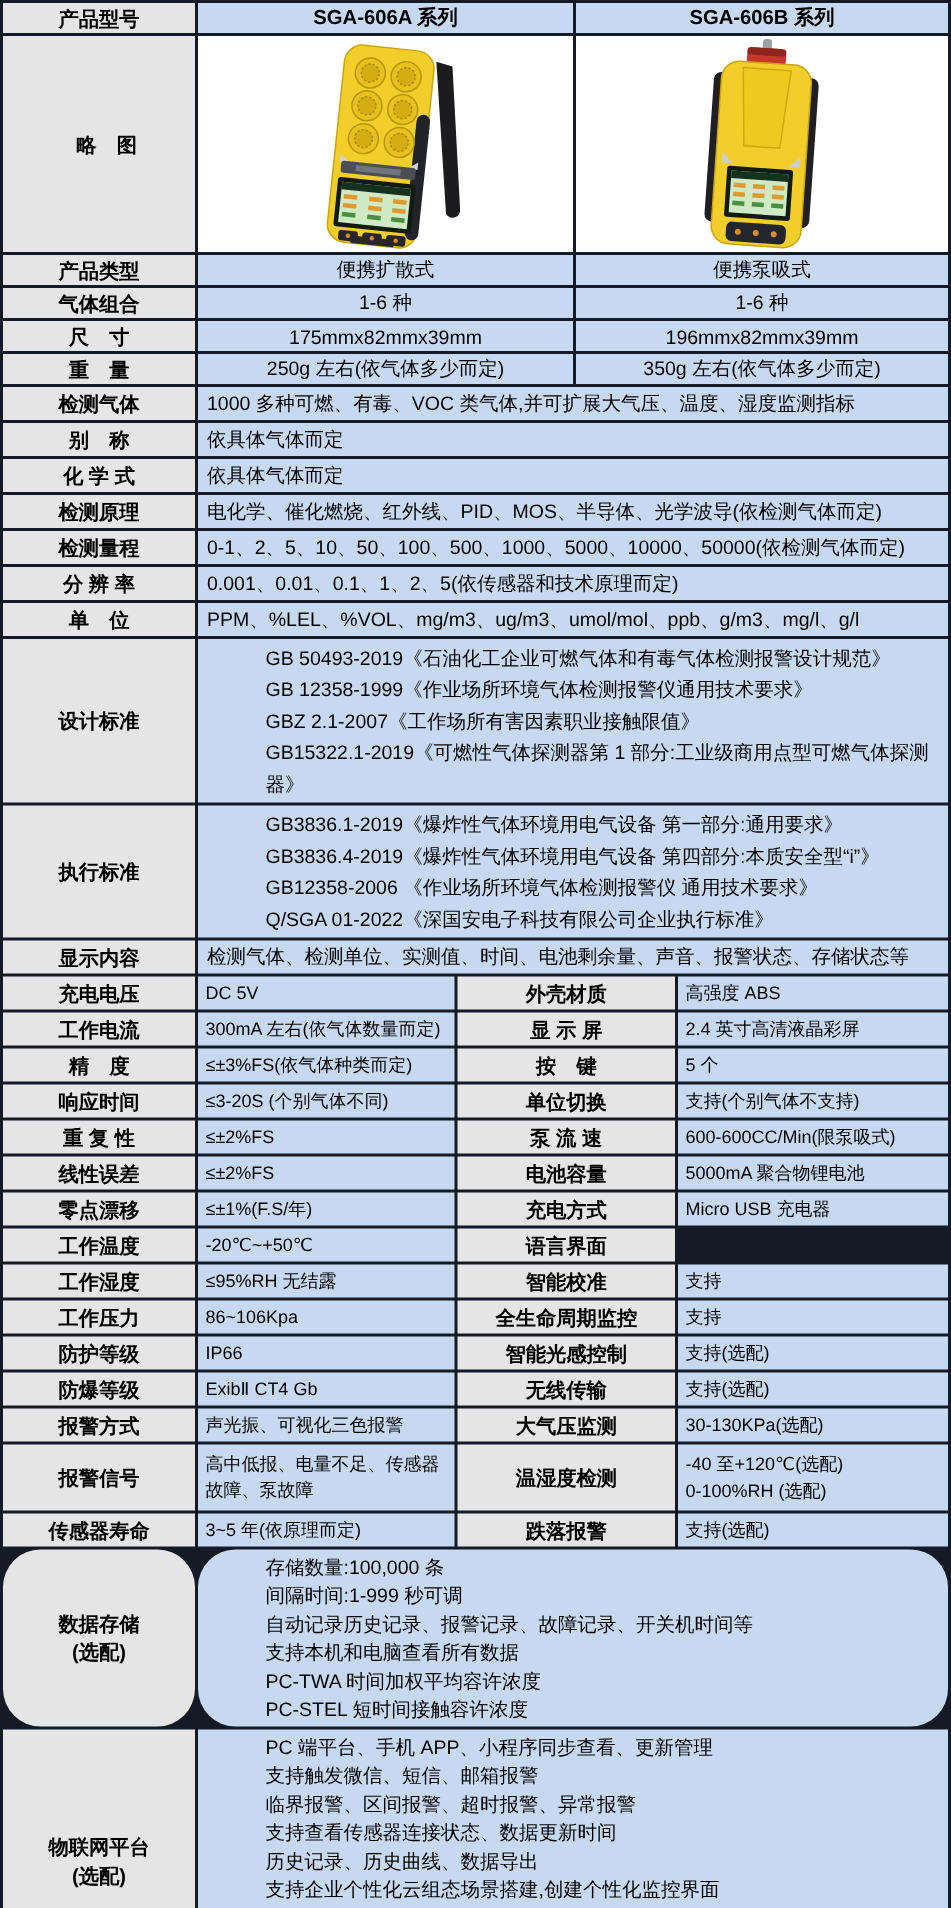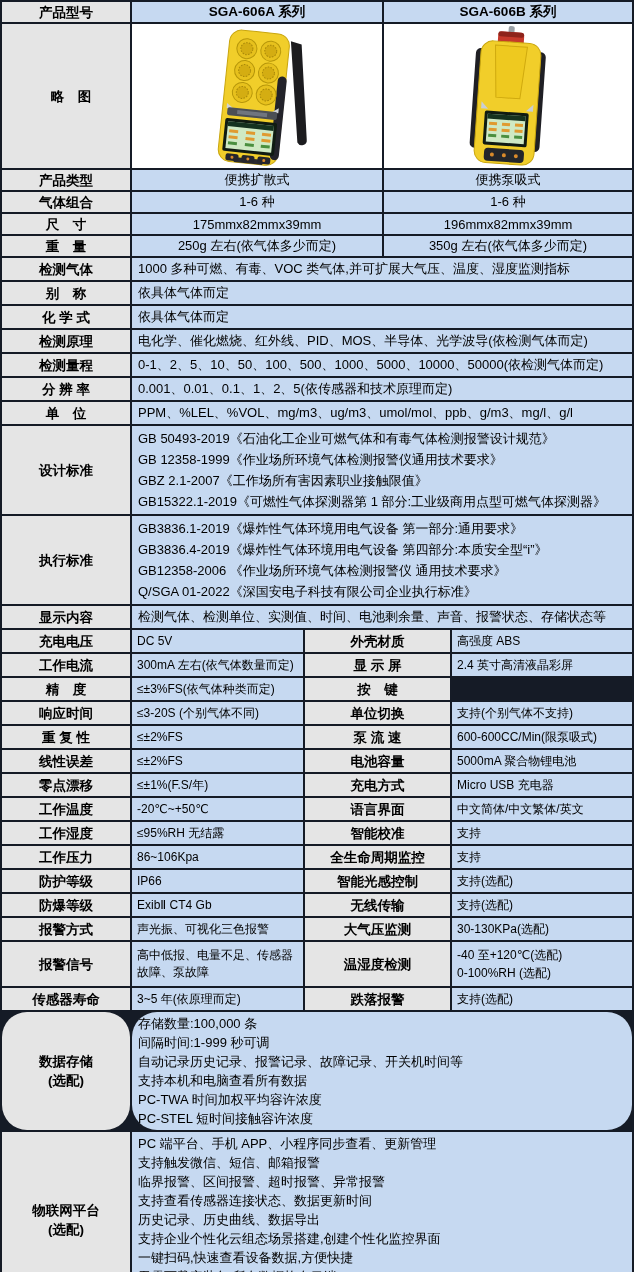--- a/index.html
+++ b/index.html
@@ -32,21 +32,21 @@
     background:#c6d9f1;
     font-size:13px;
     display:flex;align-items:center;
     min-height:20px;
   }
   .vc{justify-content:center;text-align:right;}
   .vl{padding:1px 6px;}
   .hdr{font-weight:bold;font-size:13.5px;}
   .g4 .val{font-size:12px;padding:1px 5px;}
   .mlines{display:block;padding:2px 6px;}
-  .mlines > div{line-height:21px;}
+  .mlines > div{line-height:21px;margin-left:39px;}
   .mlines.tight > div{line-height:19px;}
   .preline{white-space:pre-line;line-height:18px;}
   .row-img > .lab{min-height:144px;padding-left:12px;}
   .img-cell{background:#ffffff;display:flex;align-items:center;justify-content:center;min-height:144px;}
   .row-std > div{min-height:84px;}
   .row-alarm > div{min-height:42px;}
   .row-store > div{min-height:114px;border-radius:25px;}
   .row-iot > div{min-height:171px;}
 </style>
 </head>
@@ -242,20 +242,21 @@
     <div class="row g4">
       <div class="lab">工作电流</div>
       <div class="val">300mA 左右(依气体数量而定)</div>
       <div class="lab">显 示 屏</div>
       <div class="val">2.4 英寸高清液晶彩屏</div>
     </div>
     <div class="row g4">
       <div class="lab">精　度</div>
       <div class="val">≤±3%FS(依气体种类而定)</div>
       <div class="lab">按　键</div>
+      <div class="val">5 个</div>
     </div>
     <div class="row g4">
       <div class="lab">响应时间</div>
       <div class="val">≤3-20S (个别气体不同)</div>
       <div class="lab">单位切换</div>
       <div class="val">支持(个别气体不支持)</div>
     </div>
     <div class="row g4">
       <div class="lab">重 复 性</div>
       <div class="val">≤±2%FS</div>
@@ -271,21 +272,20 @@
     <div class="row g4">
       <div class="lab">零点漂移</div>
       <div class="val">≤±1%(F.S/年)</div>
       <div class="lab">充电方式</div>
       <div class="val">Micro USB 充电器</div>
     </div>
     <div class="row g4">
       <div class="lab">工作温度</div>
       <div class="val">-20℃~+50℃</div>
       <div class="lab">语言界面</div>
-      <div class="val">中文简体/中文繁体/英文</div>
     </div>
     <div class="row g4">
       <div class="lab">工作湿度</div>
       <div class="val">≤95%RH 无结露</div>
       <div class="lab">智能校准</div>
       <div class="val">支持</div>
     </div>
     <div class="row g4">
       <div class="lab">工作压力</div>
       <div class="val">86~106Kpa</div>

